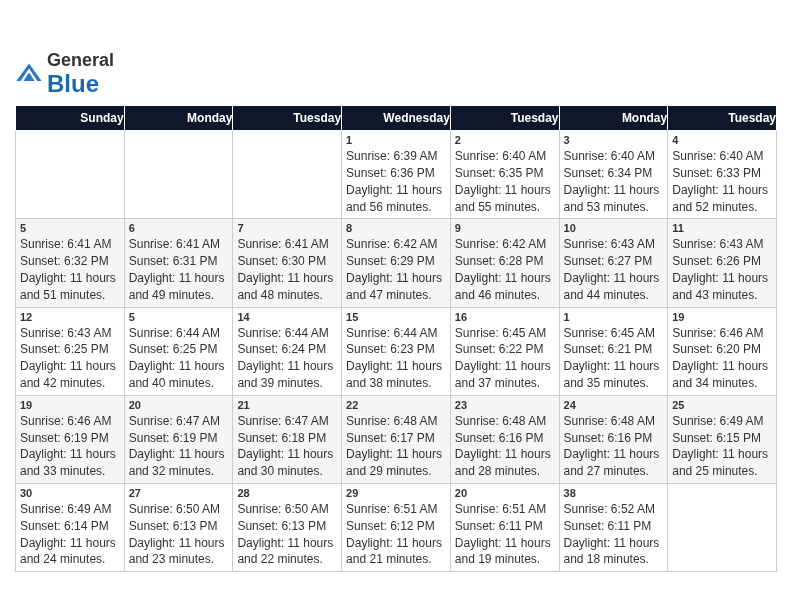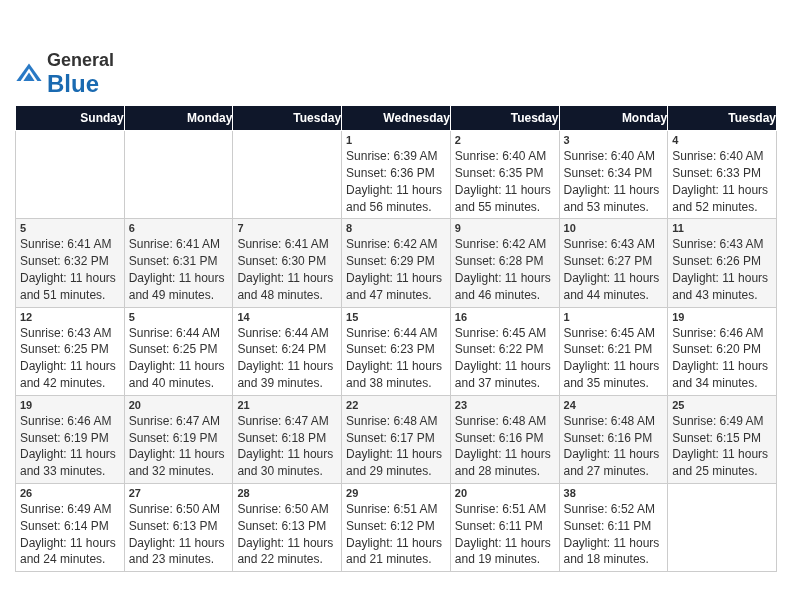--- a/index.html
+++ b/index.html
@@ -235,21 +235,21 @@
             <div class="day-number">24</div>
             <div class="day-info">Sunrise: 6:48 AM<br>Sunset: 6:16 PM<br>Daylight: 11 hours and 27 minutes.</div>
           </td>
           <td>
             <div class="day-number">25</div>
             <div class="day-info">Sunrise: 6:49 AM<br>Sunset: 6:15 PM<br>Daylight: 11 hours and 25 minutes.</div>
           </td>
         </tr>
         <tr>
           <td>
-            <div class="day-number">26</div>
+            <div class="day-number">30</div>
             <div class="day-info">Sunrise: 6:49 AM<br>Sunset: 6:14 PM<br>Daylight: 11 hours and 24 minutes.</div>
           </td>
           <td>
             <div class="day-number">27</div>
             <div class="day-info">Sunrise: 6:50 AM<br>Sunset: 6:13 PM<br>Daylight: 11 hours and 23 minutes.</div>
           </td>
           <td>
             <div class="day-number">28</div>
             <div class="day-info">Sunrise: 6:50 AM<br>Sunset: 6:13 PM<br>Daylight: 11 hours and 22 minutes.</div>
           </td>

